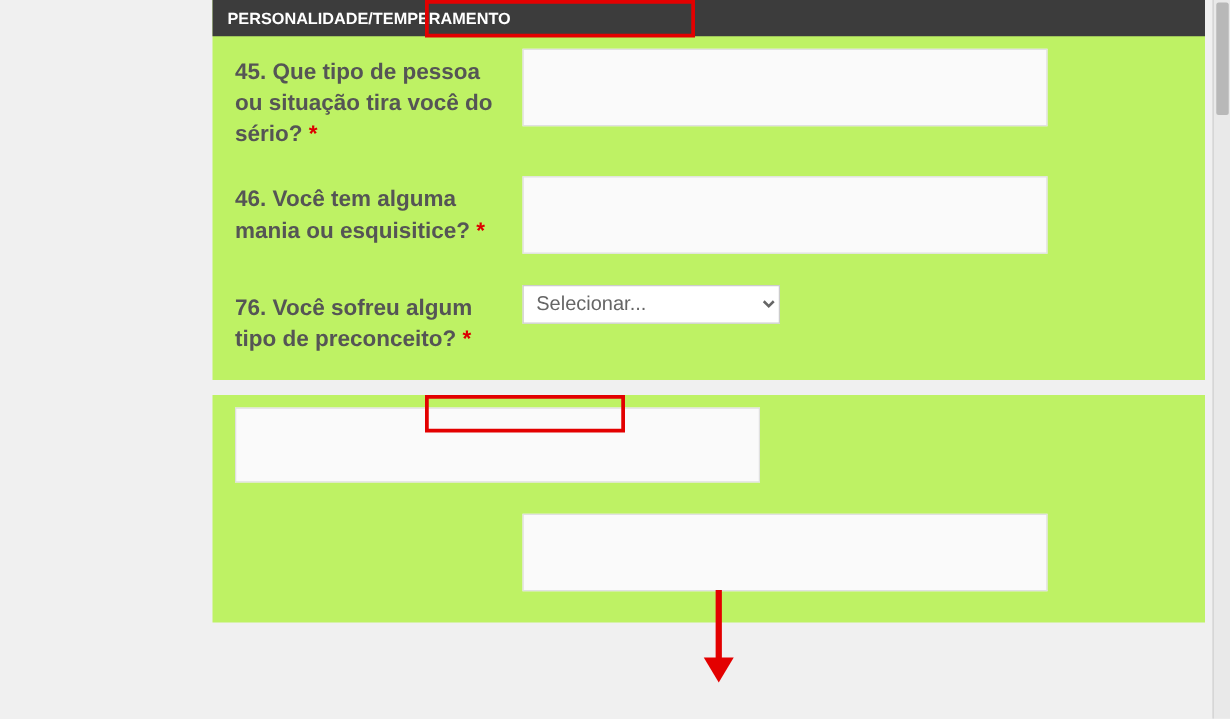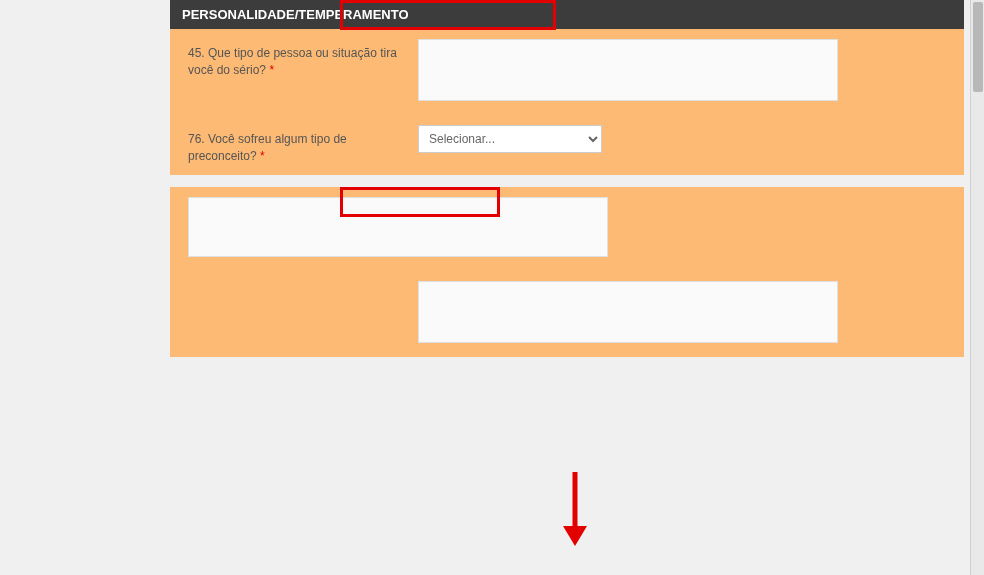--- a/index.html
+++ b/index.html
@@ -13,22 +13,23 @@
       width: 984px;
       height: 575px;
       overflow: hidden;
       position: relative;
     }
     .page-wrapper {
       background: #f0f0f0;
       padding: 0;
     }
     .form-section {
-      background: #fdba74;
+      background: #bef264;
       margin: 0 10px 12px 10px;
+      padding-bottom: 10px;
     }
     .section-header {
       background: #3c3c3c;
       color: #fff;
       font-weight: bold;
       font-size: 13px;
       padding: 7px 12px;
       position: relative;
     }
     .highlight-box-1 {
@@ -52,25 +53,26 @@
       pointer-events: none;
       z-index: 10;
     }
     .question-row {
       display: flex;
       padding: 10px 18px;
       align-items: flex-start;
     }
     .question-label {
       width: 230px;
-      font-size: 12px;
+      font-size: 18px;
       color: #555;
       padding-right: 14px;
       padding-top: 6px;
       line-height: 1.4;
+      font-weight: bold;
     }
     .required {
       color: #d00;
     }
     .question-field {
       flex: 1;
       max-width: 420px;
     }
     textarea.field-textarea {
       width: 100%;
@@ -78,25 +80,25 @@
       border: 1px solid #e0e0e0;
       resize: none;
       font-family: inherit;
       font-size: 12px;
       padding: 6px;
     }
     textarea.h-small { height: 62px; }
     textarea.h-large { height: 140px; }
     textarea.h-medium { height: 60px; }
     select.field-select {
-      width: 184px;
+      width: 206px;
       background: #fff;
       border: 1px solid #ccc;
       padding: 5px 6px;
-      font-size: 12px;
+      font-size: 16px;
       color: #666;
       font-family: inherit;
     }
     .scroll-vis {
       position: absolute;
       right: 0;
       top: 0;
       width: 14px;
       height: 100%;
       background: #e9e9e9;
@@ -139,20 +141,30 @@
         <div class="question-label">
           <span>45.</span>
           <span>Que tipo de pessoa ou situação tira você do sério?</span>
           <span class="required">*</span>
         </div>
         <div class="question-field">
           <textarea class="field-textarea h-small" style=""></textarea>
         </div>
       </div>
 
+      <div class="question-row">
+        <div class="question-label">
+          <span>46.</span>
+          <span>Você tem alguma mania ou esquisitice?</span>
+          <span class="required">*</span>
+        </div>
+        <div class="question-field">
+          <textarea class="field-textarea h-small" style=""></textarea>
+        </div>
+      </div>
 
       <div class="question-row">
         <div class="question-label">
           <span>76.</span>
           <span>Você sofreu algum tipo de preconceito?</span>
           <span class="required">*</span>
         </div>
         <div class="question-field">
           <select class="field-select">
             <option>Selecionar...</option>

